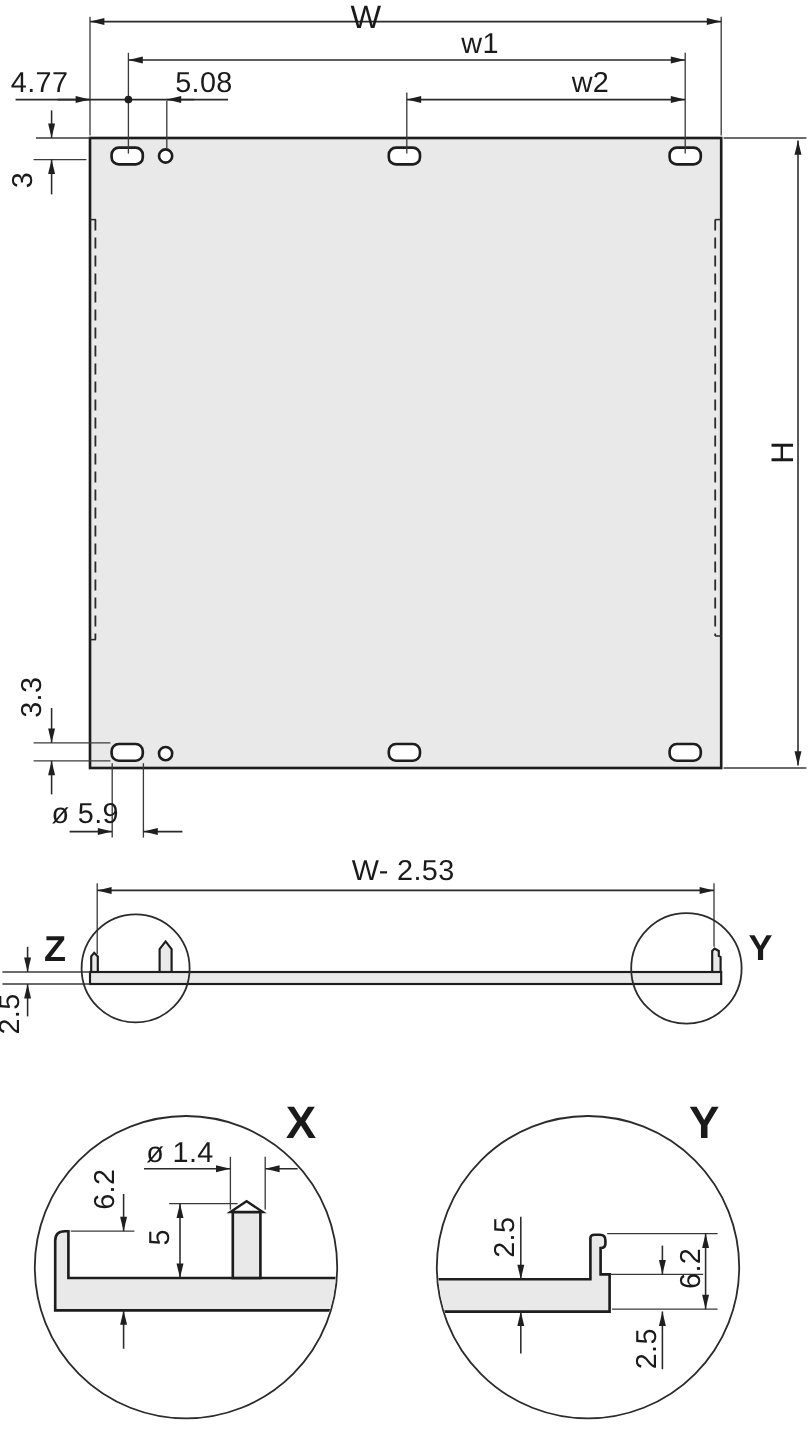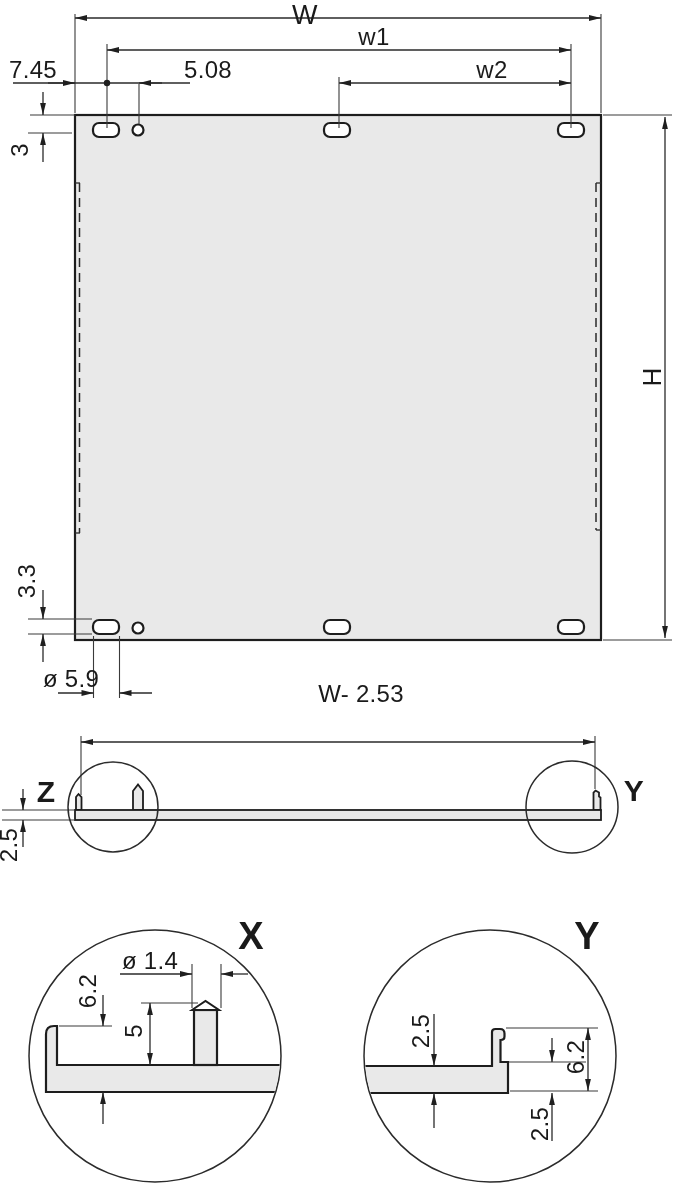--- a/index.html
+++ b/index.html
@@ -187,30 +187,30 @@
 
     <g>
       <line class="thin" x1="509" y1="1062" x2="586" y2="1062"></line>
       <line class="dim" x1="552" y1="1038" x2="552" y2="1062" marker-end="url(#arw)"></line>
       <line class="dim" x1="552" y1="1093" x2="552" y2="1141" marker-start="url(#arw)"></line>
     </g>
   </g>
 </svg>
 
   <span class="lbl fW" style="left:305px;top:15px;">W</span>
-  <span class="lbl" style="left:374px;top:37px;">w1</span>
+  <span class="lbl" style="left:400px;top:37px;">w1</span>
   <span class="lbl" style="left:492px;top:70px;">w2</span>
-  <span class="lbl" style="left:33px;top:70px;">7.45</span>
-  <span class="lbl" style="left:170px;top:70px;margin-left:38px;">5.08</span>
+  <span class="lbl" style="left:33px;top:70px;">4.77</span>
+  <span class="lbl" style="left:170px;top:70px;">5.08</span>
   <span class="lbl rot" style="left:20px;top:150px;">3</span>
   <span class="lbl rot" style="left:27px;top:581px;">3.3</span>
   <span class="lbl" style="left:55px;top:679px;margin-left:16px;">ø 5.9</span>
   <span class="lbl rot fH" style="left:652px;top:377px;">H</span>
 
-  <span class="lbl" style="left:336px;top:694px;margin-left:25px;">W- 2.53</span>
+  <span class="lbl" style="left:336px;top:726px;">W- 2.53</span>
   <span class="lbl rot" style="left:9px;top:845px;">2.5</span>
   <span class="lbl mid" style="left:46px;top:792px;">Z</span>
   <span class="lbl mid" style="left:634px;top:791px;">Y</span>
 
   <span class="lbl big" style="left:251px;top:936px;">X</span>
   <span class="lbl" style="left:150px;top:961px;">ø 1.4</span>
   <span class="lbl rot" style="left:88px;top:991px;">6.2</span>
   <span class="lbl rot" style="left:134px;top:1031px;">5</span>
 
   <span class="lbl big" style="left:587px;top:936px;">Y</span>

